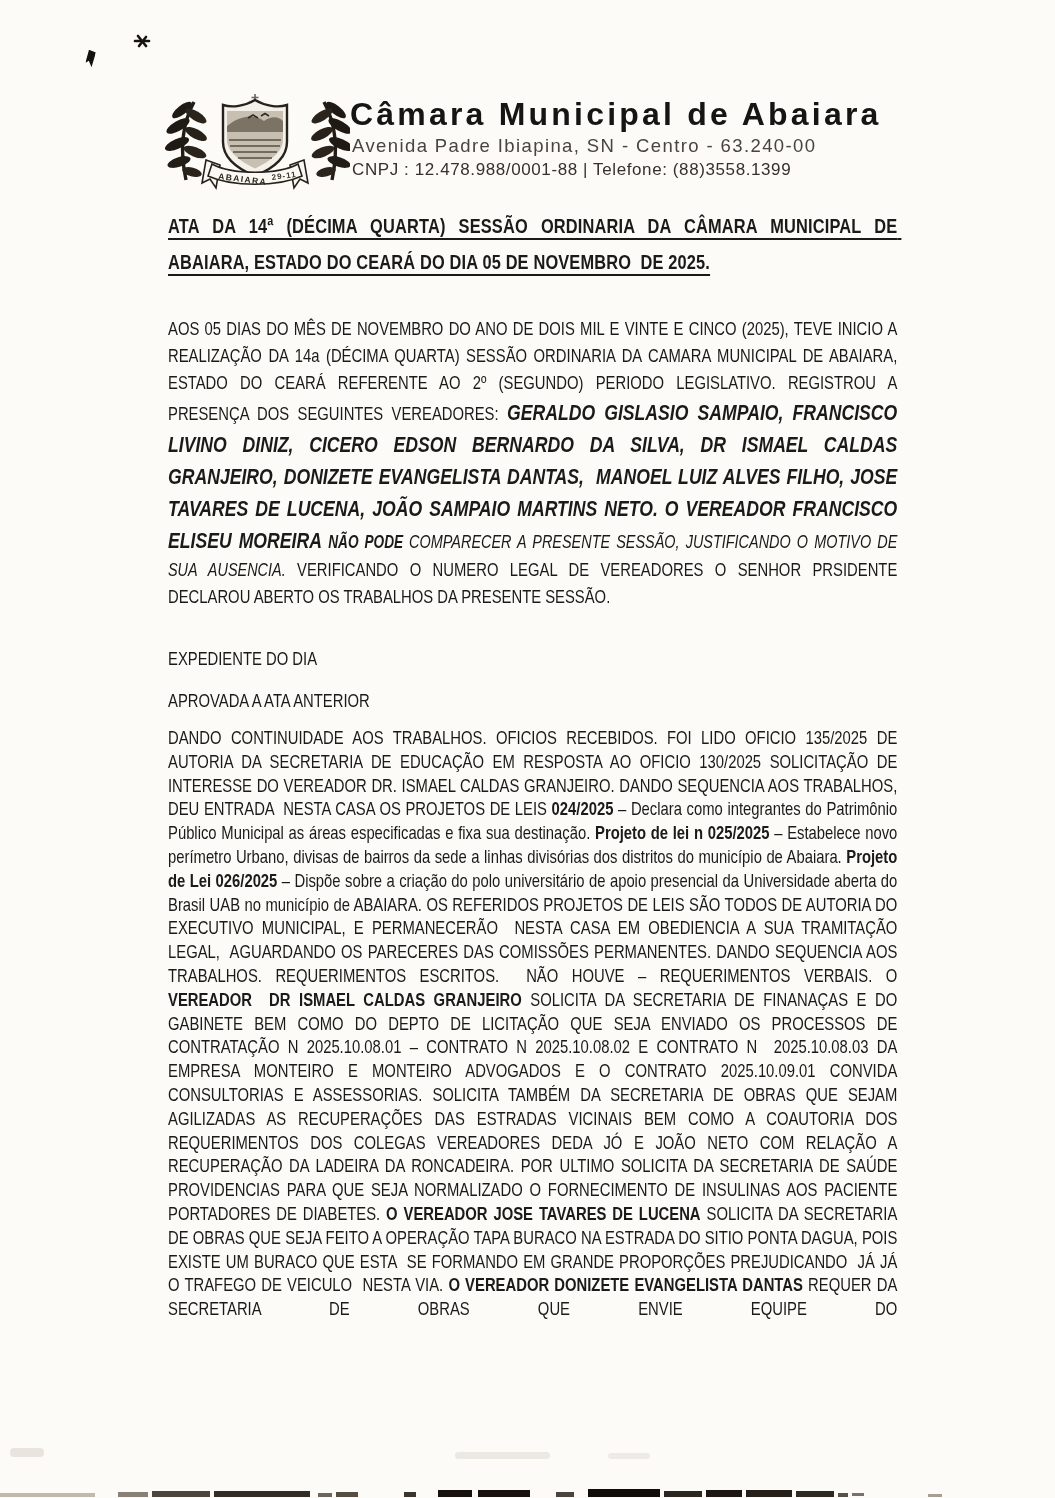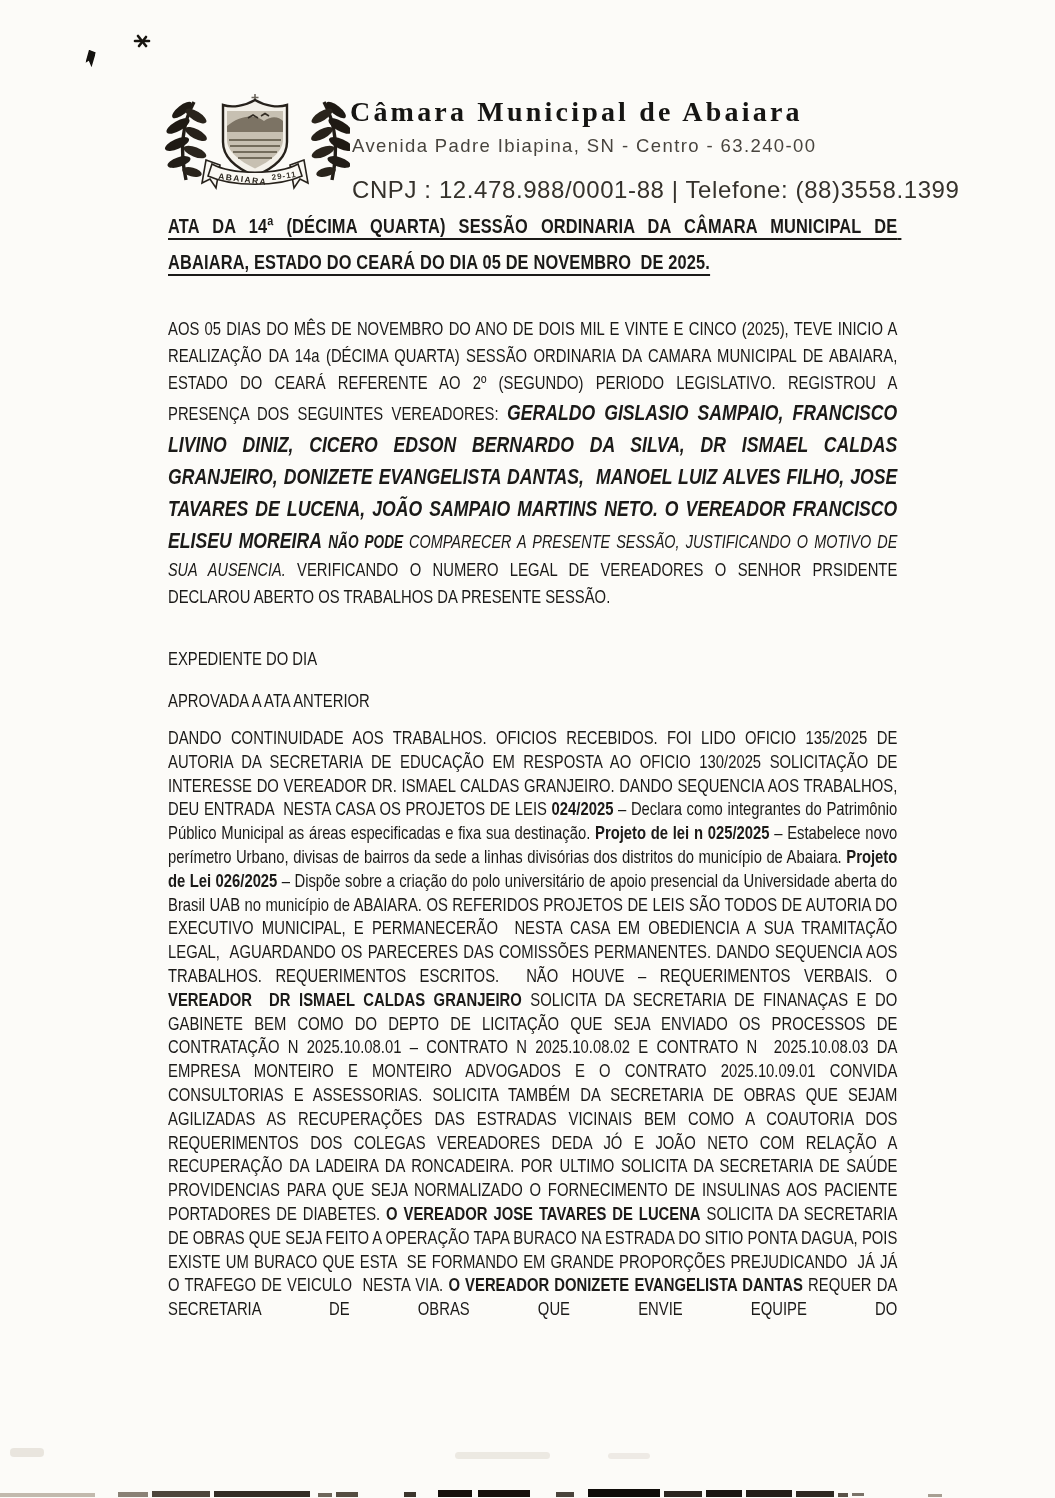--- a/index.html
+++ b/index.html
@@ -45,31 +45,30 @@
   .seg-regular{}
   .seg-bold{ font-weight:700; }
   .seg-names{ font-weight:700; font-style:italic; font-size:22.6px; }
   .seg-bis{ font-weight:700; font-style:italic; font-size:17.5px; }
   .seg-italic{ font-style:italic; font-size:18.5px; }
 
   
   .logo{ position:absolute; left:160px; top:90px; width:190px; height:108px; }
   .org-name{
     position:absolute; left:350px; top:96px;
-    font-size:28px; font-weight:700; letter-spacing:3.2px; color:#161513;
+    font-size:32px; font-weight:700; letter-spacing:3.2px; color:#161513;
     white-space:nowrap;
-    font-family:Liberation Serif, serif;
   }
   .org-address{
     position:absolute; left:352px; top:135px;
     font-size:18.5px; letter-spacing:1.4px; color:#48443e; white-space:nowrap;text-align:center;
   }
   .org-contact{
     position:absolute; left:352px; top:160px;
-    font-size:24px; letter-spacing:0.6px; color:#35312b; white-space:nowrap;margin-top:16px;
+    font-size:17px; letter-spacing:0.6px; color:#35312b; white-space:nowrap;
   }
 
   
   .speck{ position:absolute; }
   .speck-1{ left:86px; top:50px; width:9px; height:17px; background:#14120f;
             clip-path:polygon(20% 0,100% 10%,75% 100%,35% 65%,0 80%); transform:rotate(8deg); }
   .speck-2{ left:133px; top:34px; width:18px; height:14px; }
 
   
   .smudge{ position:absolute; background:#d9d3c8; border-radius:4px; }

